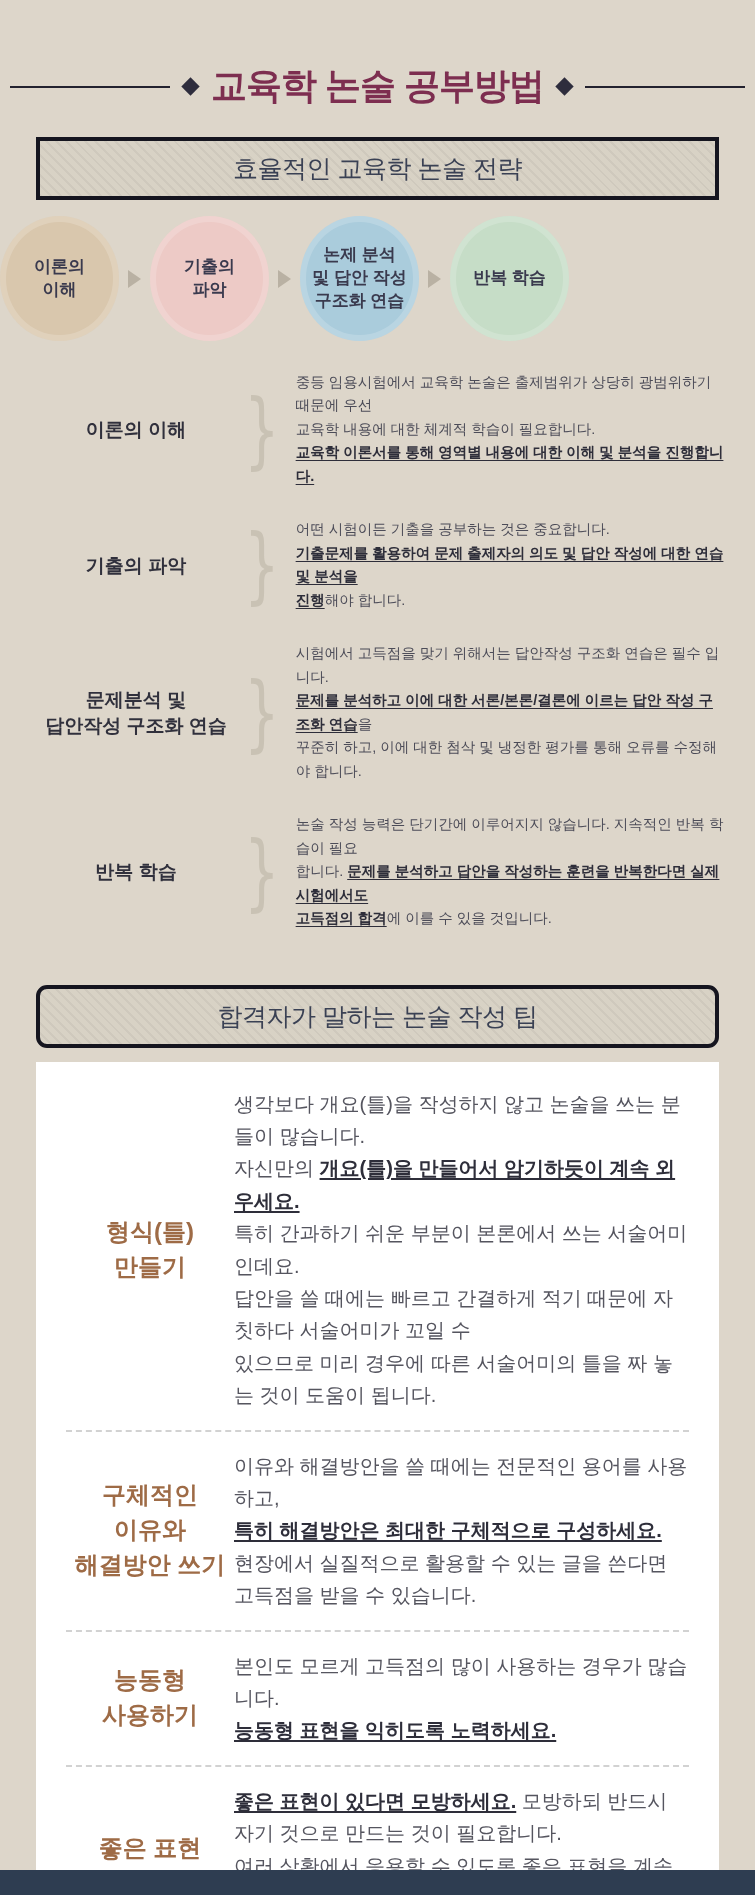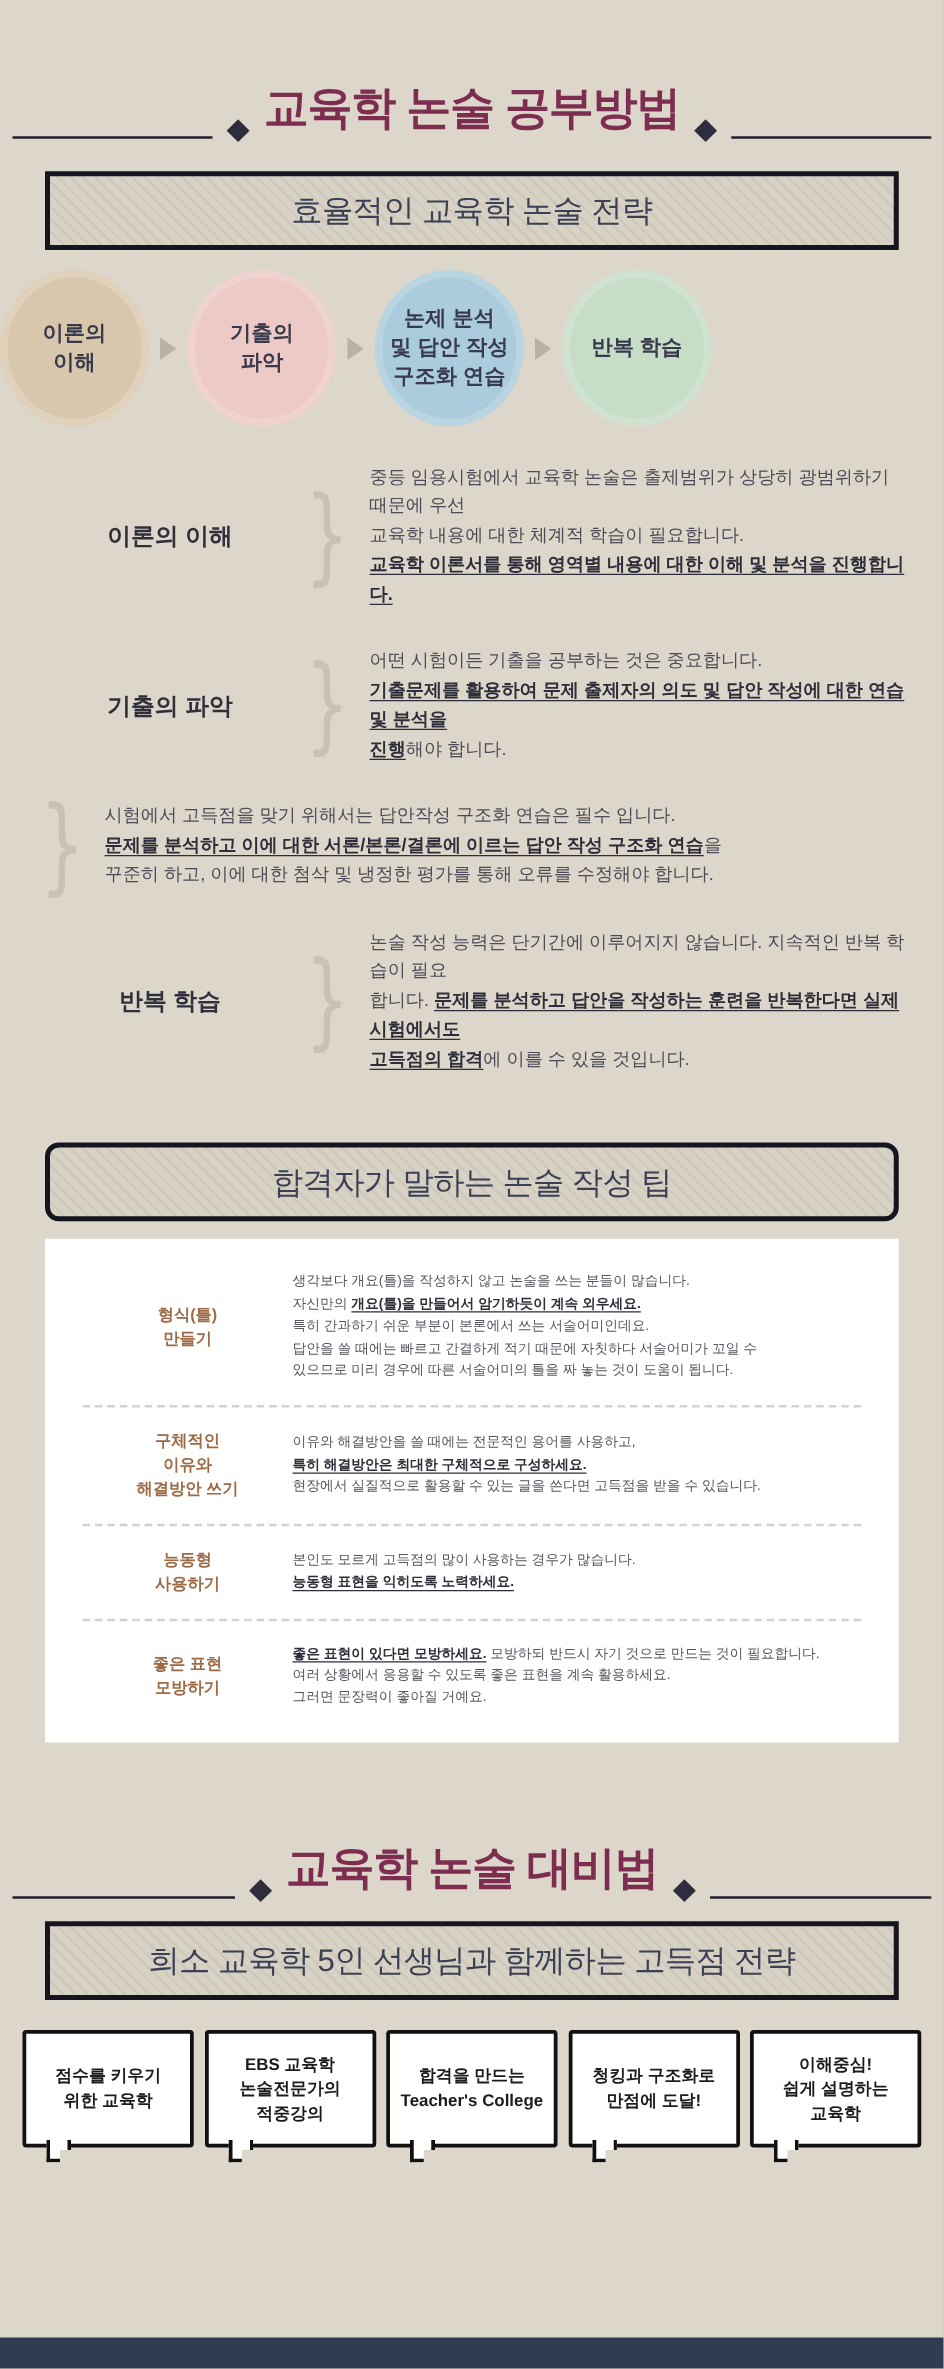--- a/index.html
+++ b/index.html
@@ -5,21 +5,21 @@
   * { margin:0; padding:0; box-sizing:border-box; }
   html,body { background:#c9c2b5; }
   body { font-family:"Liberation Sans","DejaVu Sans",sans-serif; }
 
   .page {
     position:relative; width:755px; height:1895px; margin:0 auto;
     background:#ddd6ca; overflow:hidden;
   }
 
   
-  .ruler-title { display:flex; align-items:flex-end; padding:0 10px; }
+  .ruler-title { display:flex; align-items:center; padding:0 10px; }
   .ruler-title .rule { flex:1; height:2px; background:#23222f; }
   .ruler-title .diamond { width:13px; height:13px; background:#2e2d3d; transform:rotate(45deg); margin:0 14px; flex:0 0 auto; }
   .ruler-title .t { font-size:36px; font-weight:bold; color:#7d2e50; letter-spacing:-1px; white-space:nowrap; }
 
   .title1 { padding-top:62px; }
   .title2 { padding-top:76px; }
 
   
   .banner {
     margin:26px 36px 0; border:4px solid #15151f;
@@ -45,22 +45,22 @@
   .row { display:flex; align-items:center; margin-bottom:10px; }
   .row-label { width:212px; text-align:center; font-size:19px; font-weight:bold; color:#30303c; line-height:1.35; white-space:pre-line; flex:0 0 auto; }
   .brace { flex:0 0 auto; color:#c9c2b4; font-family:"DejaVu Sans",sans-serif; font-size:56px; font-weight:400; line-height:1; transform:scaleY(1.5); margin:0 16px 0 2px; user-select:none; }
   .brace::before { content:"}"; }
   .row-desc { flex:1; font-size:14.5px; color:#4c4c58; line-height:1.62; white-space:pre-line; padding:10px 0; }
   .em { font-weight:bold; color:#2e2e3a; text-decoration:underline; text-underline-offset:3px; }
 
   
   .tips-box { margin:14px 36px 0; background:#ffffff; padding:26px 30px; }
   .tip { display:flex; align-items:center; }
-  .tip-label { width:168px; flex:0 0 auto; text-align:center; font-size:13px; font-weight:bold; color:#9e6b46; line-height:1.45; white-space:pre-line; }
-  .tip-desc { flex:1; font-size:11px; color:#55555f; line-height:1.62; white-space:pre-line; }
+  .tip-label { width:168px; flex:0 0 auto; text-align:center; font-size:24px; font-weight:bold; color:#9e6b46; line-height:1.45; white-space:pre-line; }
+  .tip-desc { flex:1; font-size:20px; color:#55555f; line-height:1.62; white-space:pre-line; }
   .tip-divider { border-top:2px dashed #d2d2d2; margin:18px 0; }
 
   
   .cards { display:flex; justify-content:space-between; padding:0 18px; margin-top:24px; }
   .card { width:137px; display:flex; flex-direction:column; align-items:center; }
 
   .bubble {
     position:relative; width:100%; min-height:94px; background:#fff;
     border:3px solid #111; border-radius:3px;
     display:flex; align-items:center; justify-content:center; text-align:center;
@@ -123,20 +123,22 @@
 </span><span class="em">교육학 이론서를 통해 영역별 내용에 대한 이해 및 분석을 진행합니다.</span></p>
     </div>
     <div class="row">
       <div class="row-label">기출의 파악</div>
       <span class="brace"></span>
       <p class="row-desc"><span>어떤 시험이든 기출을 공부하는 것은 중요합니다.
 </span><span class="em">기출문제를 활용하여 문제 출제자의 의도 및 답안 작성에 대한 연습 및 분석을
 진행</span><span>해야 합니다.</span></p>
     </div>
     <div class="row">
+      <div class="row-label">문제분석 및
+답안작성 구조화 연습</div>
       <span class="brace"></span>
       <p class="row-desc"><span>시험에서 고득점을 맞기 위해서는 답안작성 구조화 연습은 필수 입니다.
 </span><span class="em">문제를 분석하고 이에 대한 서론/본론/결론에 이르는 답안 작성 구조화 연습</span><span>을
 꾸준히 하고, 이에 대한 첨삭 및 냉정한 평가를 통해 오류를 수정해야 합니다.</span></p>
     </div>
     <div class="row">
       <div class="row-label">반복 학습</div>
       <span class="brace"></span>
       <p class="row-desc"><span>논술 작성 능력은 단기간에 이루어지지 않습니다. 지속적인 반복 학습이 필요
 합니다. </span><span class="em">문제를 분석하고 답안을 작성하는 훈련을 반복한다면 실제 시험에서도

